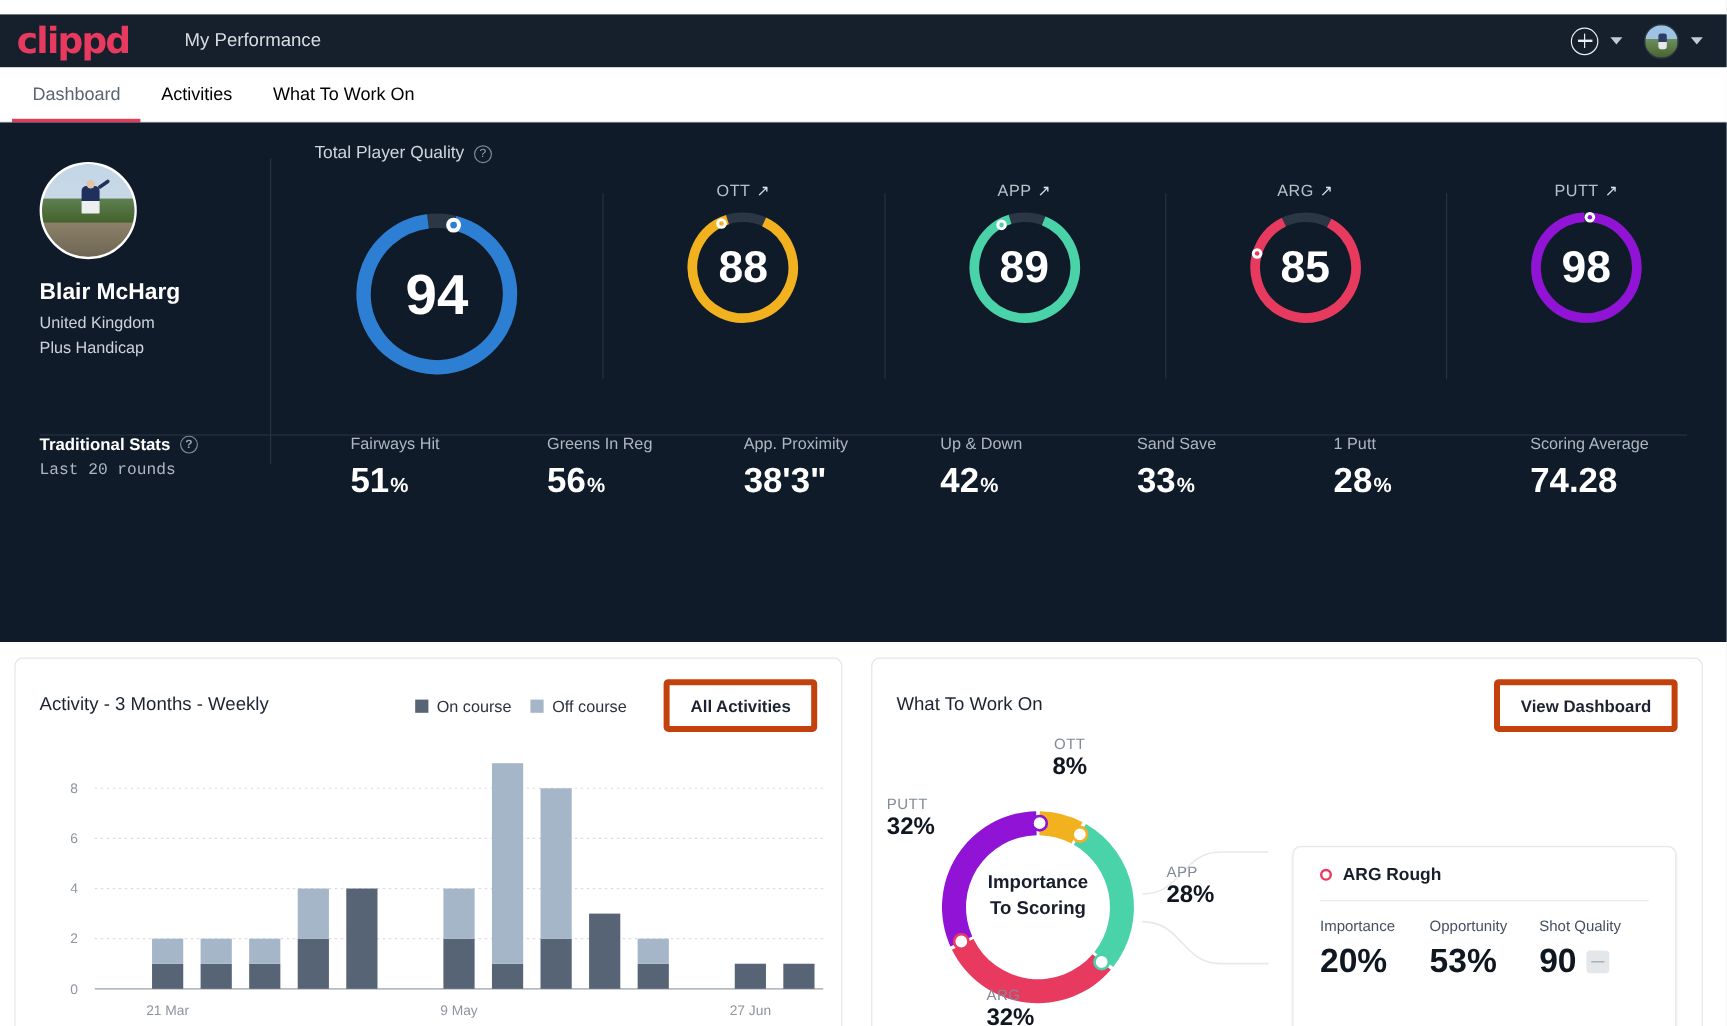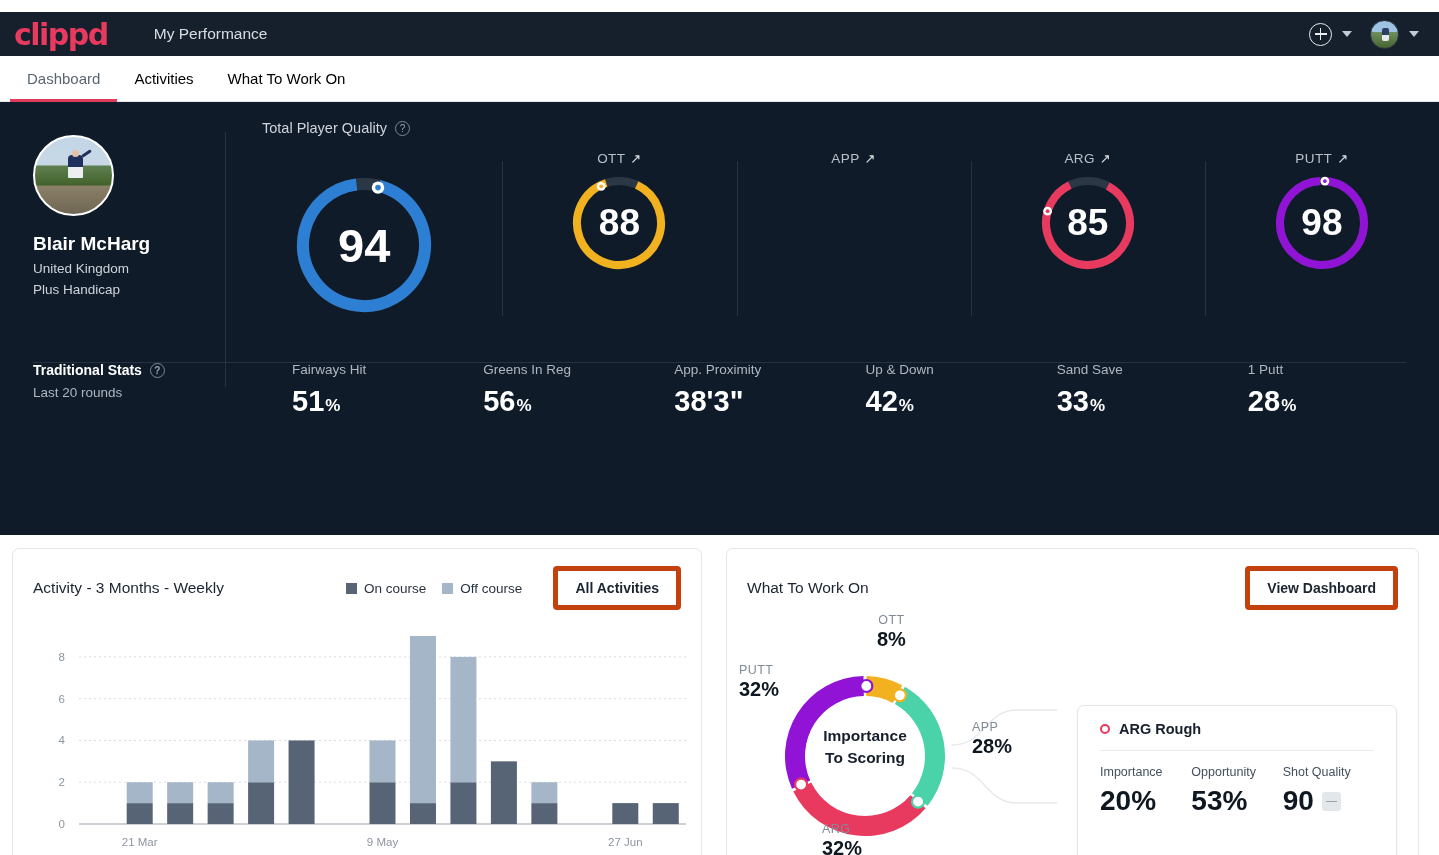--- a/index.html
+++ b/index.html
@@ -148,21 +148,21 @@
   }
   .tstats::before {
     content:""; position:absolute; left:33px; right:33px; top:0; height:1px;
     background:#26323f;
   }
   .ts-head { width: 292px; flex: none; padding-left: 33px; }
   .ts-head .t1 {
     color: #fff; font-size: 14px; font-weight: bold;
     display: flex; align-items: center; gap: 8px;
   }
-  .ts-head .t2 { color: #aeb6c0; font-size: 13.5px; margin-top: 7px; }
+  .ts-head .t2 { color: #aeb6c0; font-size: 13.5px; margin-top: 7px; font-family: Liberation Mono, monospace; }
   .ts-items { flex: 1; display: flex; }
   .ts-item { flex: 1; }
   .ts-lbl { color: #aeb6c0; font-size: 13.5px; }
   .ts-val {
     color: #fff; font-size: 29px; font-weight: bold; margin-top: 8px;
     display: flex; align-items: baseline;
   }
   .ts-val .unit { font-size: 17px; font-weight: bold; margin-left: 1px; }
 
   
@@ -304,20 +304,29 @@
             </svg>
             <div class="ring-val">88</div>
           </div>
         </div>
 
         <div class="gauge-cell sm divider">
           <div class="gauge-title">
             <span>APP</span>
             <span class="arrow-up">↗</span>
           </div>
+          <div class="ring-wrap">
+            <svg width="100" height="100" viewBox="0 0 100 100">
+              <circle cx="50" cy="50" r="42" fill="none" stroke="#2b3744" stroke-width="8"></circle>
+              <circle cx="50" cy="50" r="42" fill="none" stroke="#4ad2a8" stroke-width="8" stroke-dasharray="234.9 263.9" transform="rotate(-68 50 50)"></circle>
+              <circle cx="30.6" cy="14.4" r="4.4" fill="#ffffff"></circle>
+              <circle cx="30.6" cy="14.4" r="1.9" fill="#4ad2a8"></circle>
+            </svg>
+            <div class="ring-val">89</div>
+          </div>
         </div>
 
         <div class="gauge-cell sm divider">
           <div class="gauge-title">
             <span>ARG</span>
             <span class="arrow-up">↗</span>
           </div>
           <div class="ring-wrap">
             <svg width="100" height="100" viewBox="0 0 100 100">
               <circle cx="50" cy="50" r="42" fill="none" stroke="#2b3744" stroke-width="8"></circle>
@@ -391,20 +400,27 @@
         <div class="ts-val">
             <span>33</span>
             <span class="unit">%</span>
           </div>
       </div>
       <div class="ts-item">
         <div class="ts-lbl">1 Putt</div>
         <div class="ts-val">
             <span>28</span>
             <span class="unit">%</span>
+          </div>
+      </div>
+      <div class="ts-item">
+        <div class="ts-lbl">Scoring Average</div>
+        <div class="ts-val">
+            <span>74.28</span>
+            <span class="unit"></span>
           </div>
       </div>
     </div>
   </div>
 </div>
 
 <div class="bottom">
 
   <div class="card left">
     <div class="card-head">

